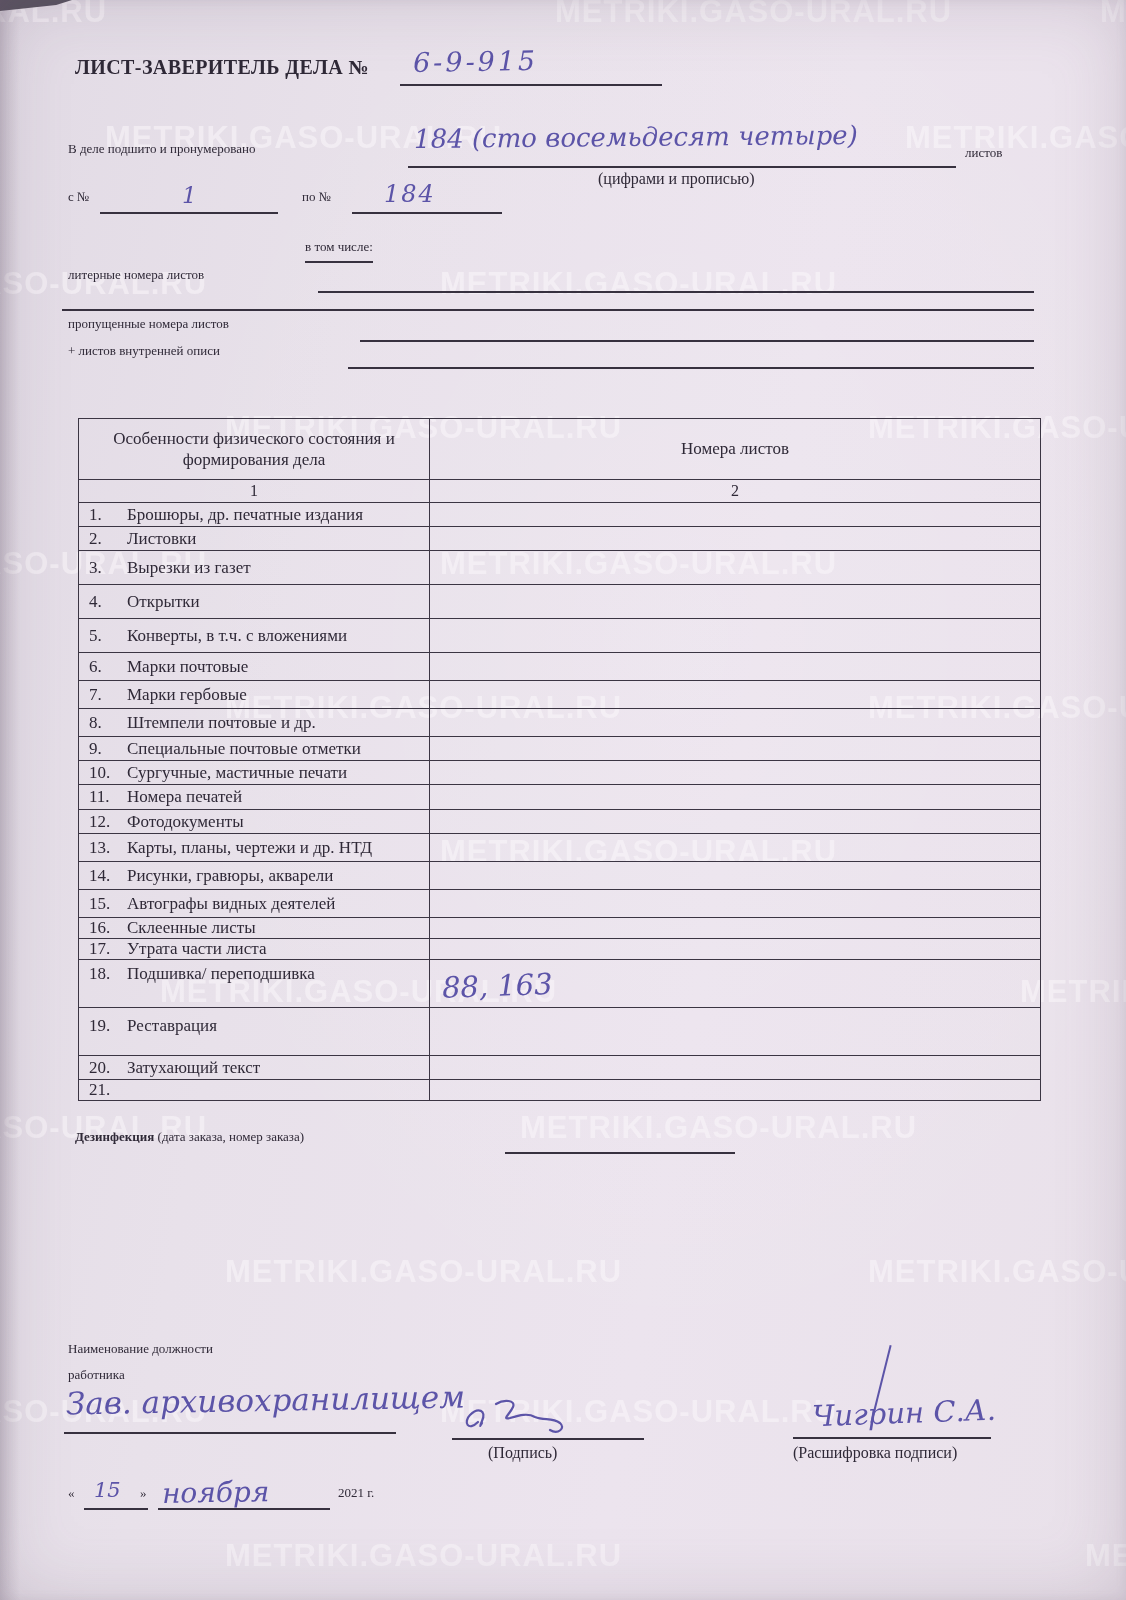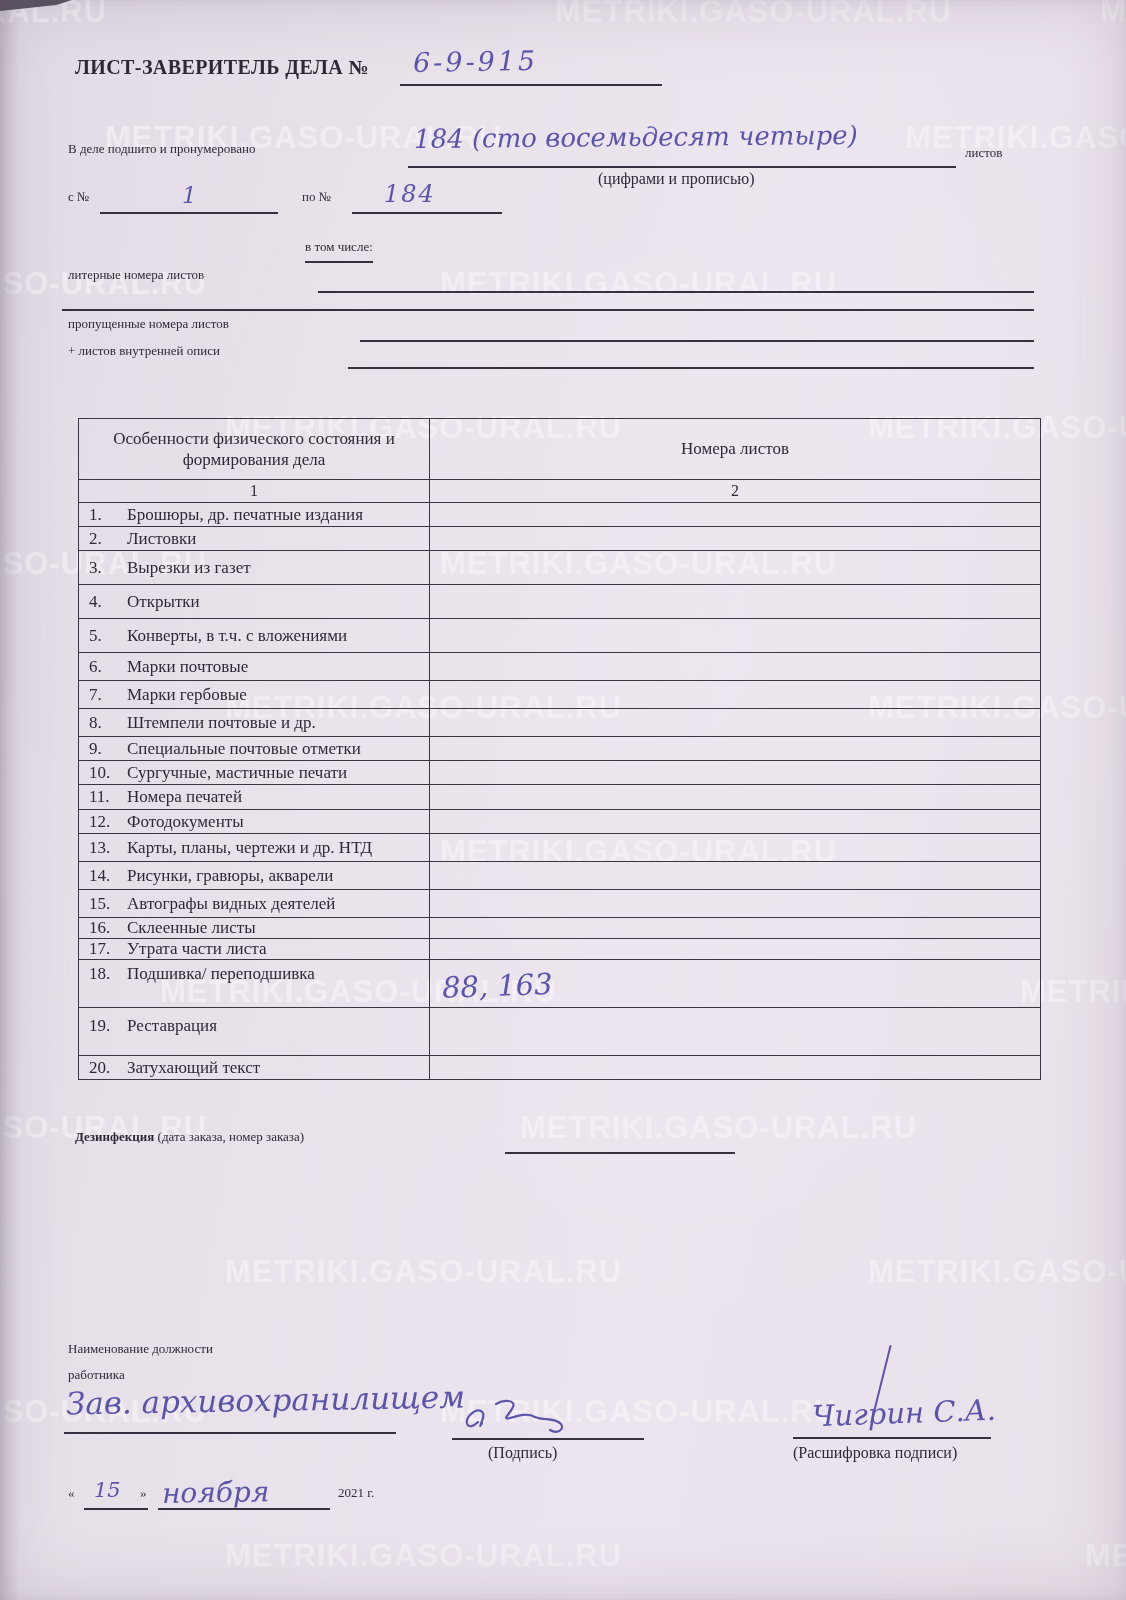--- a/index.html
+++ b/index.html
@@ -189,20 +189,24 @@
         <td class="c2" style="vertical-align:top;padding-top:8px;"><span class="hw val">88, 163</span></td>
       </tr>
       <tr class="h48">
         <td class="c1" style="vertical-align:top;padding-top:8px;"><span class="num">19.</span><span class="lbl">Реставрация</span></td>
         <td class="c2"><span class="hw val"></span></td>
       </tr>
       <tr class="h24">
         <td class="c1"><span class="num">20.</span><span class="lbl">Затухающий текст</span></td>
         <td class="c2"><span class="hw val"></span></td>
       </tr>
+      <tr class="h21">
+        <td class="c1"><span class="num">21.</span><span class="lbl"></span></td>
+        <td class="c2"><span class="hw val"></span></td>
+      </tr>
     </tbody>
   </table>
 
   <div class="abs printed" style="left:75px;top:1130px;">
     <b>Дезинфекция</b><span> (дата заказа, номер заказа)</span>
   </div>
   <div class="rule" style="left:505px;top:1152px;width:230px;"></div>
 
   <div class="abs printed" style="left:68px;top:1342px;">Наименование должности</div>
   <div class="abs printed" style="left:68px;top:1368px;">работника</div>

